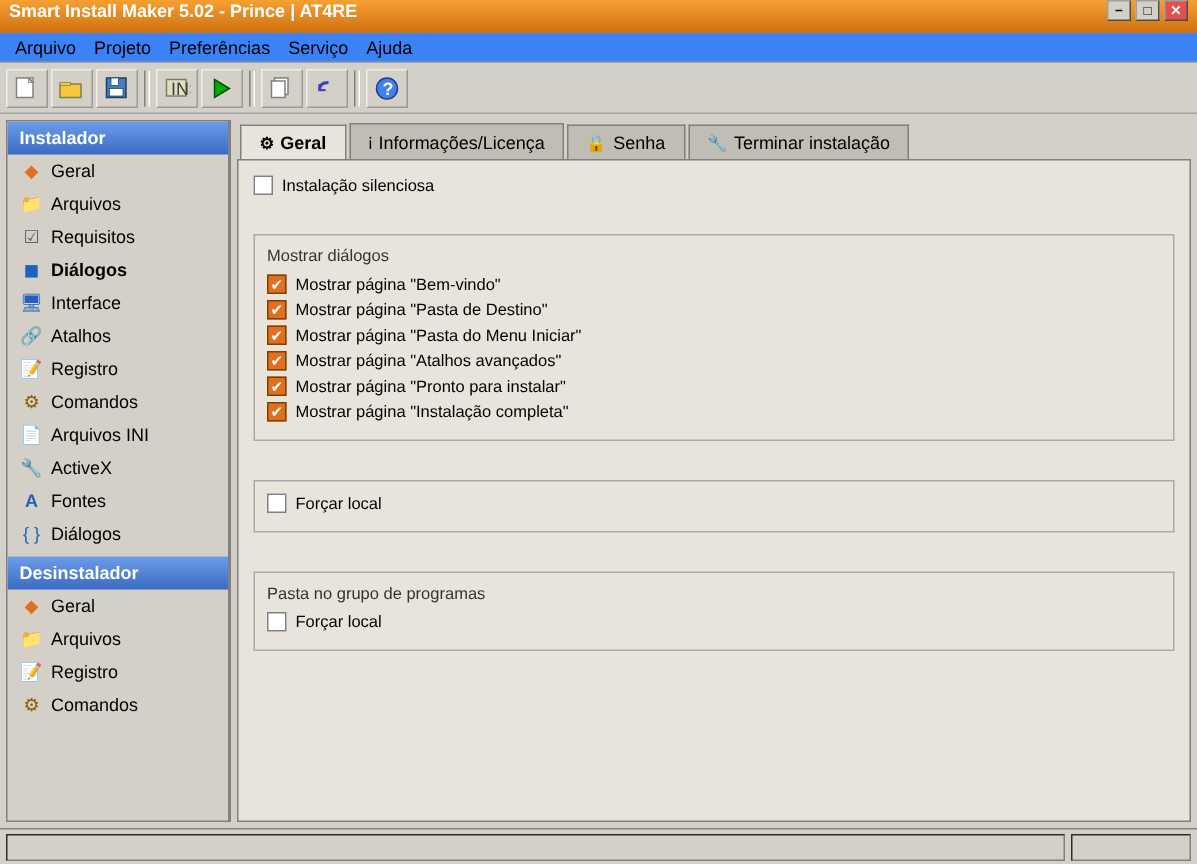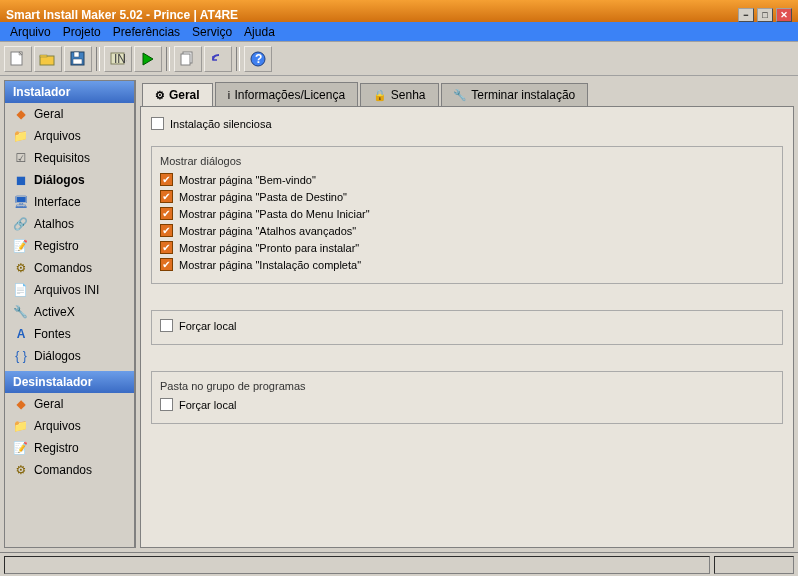--- a/index.html
+++ b/index.html
@@ -3,21 +3,21 @@
   <meta charset="utf-8">
   <style>
     * { box-sizing: border-box; margin: 0; padding: 0; font-family: 'Segoe UI', Tahoma, Arial, sans-serif; font-size: 12px; }
     body { width: 798px; height: 576px; background: #d4d0c8; overflow: hidden; }
 
     
     .title-bar {
       background: linear-gradient(to bottom, #f5a033, #d07010);
       height: 22px;
       display: flex;
-      align-items: flex-end;
+      align-items: flex-start;
       justify-content: space-between;
       padding: 0 6px;
       color: white;
       font-size: 12px;
       font-weight: bold;
     }
     .title-bar-buttons { display: flex; gap: 3px; }
     .title-btn {
       width: 16px; height: 14px;
       background: #d4d0c8;
@@ -64,21 +64,21 @@
     .main-layout {
       display: flex;
       height: calc(576px - 22px - 20px - 34px - 24px);
       background: #d4d0c8;
       padding: 4px;
       gap: 4px;
     }
 
     
     .sidebar {
-      width: 132px;
+      width: 150px;
       background: #d4d0c8;
       border: 1px solid #808080;
       border-right: 2px solid #808080;
       overflow-y: auto;
     }
     .sidebar-section-header {
       background: linear-gradient(to bottom, #6b9de8, #3a6bc4);
       color: white;
       font-weight: bold;
       padding: 4px 8px;
@@ -385,21 +385,21 @@
         <span>Senha</span>
       </div>
       <div class="tab">
         <span style="font-size:11px;">🔧</span>
         <span>Terminar instalação</span>
       </div>
     </div>
 
     <div class="panel">
 
-      <div class="checkbox-row" style="margin-bottom:16px;align-items:flex-end;">
+      <div class="checkbox-row" style="margin-bottom:26px;align-items:flex-end;">
         <div class="unchecked-box"></div>
         <label>Instalação silenciosa</label>
       </div>
 
       <div class="group-box">
         <div class="group-box-title">Mostrar diálogos</div>
 
         <div class="checkbox-row">
           <div class="checked-box">✔</div>
           <label>Mostrar página "Bem-vindo"</label>

